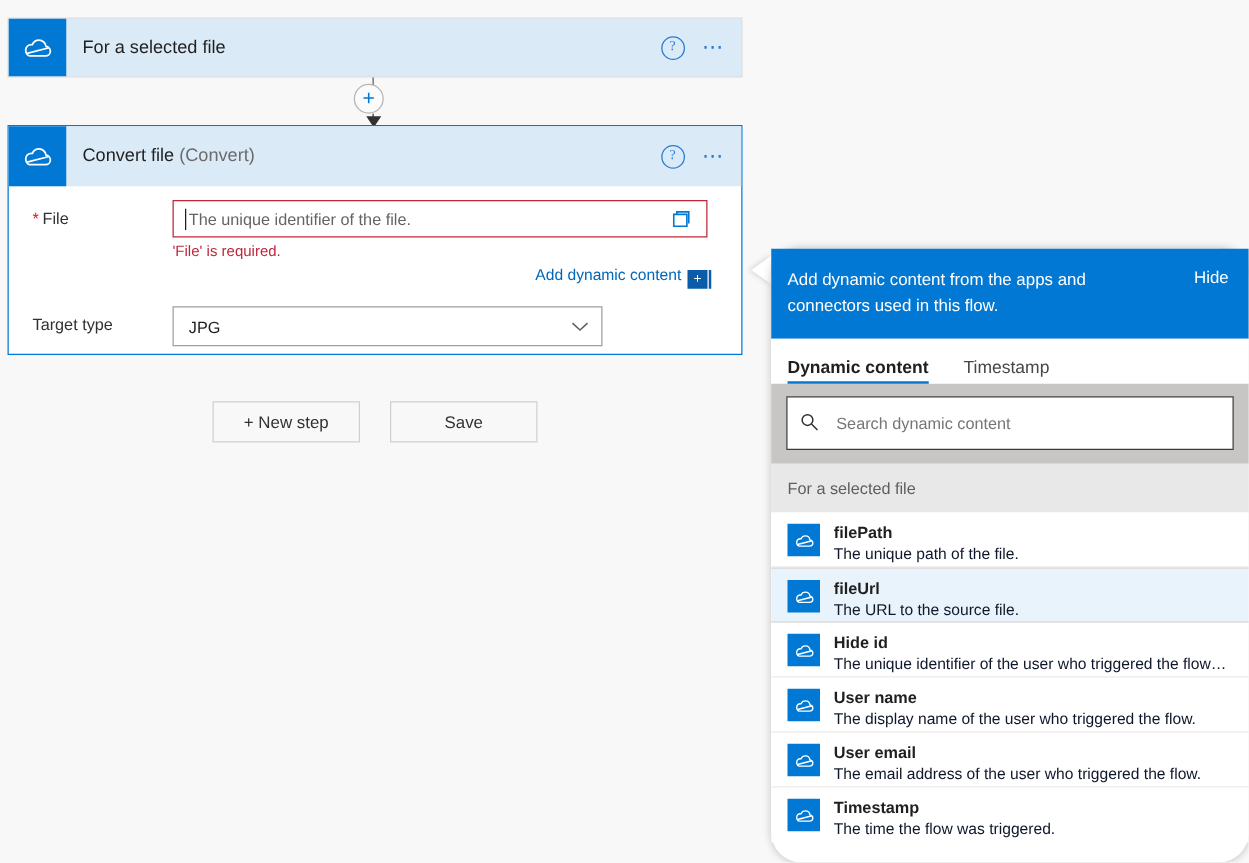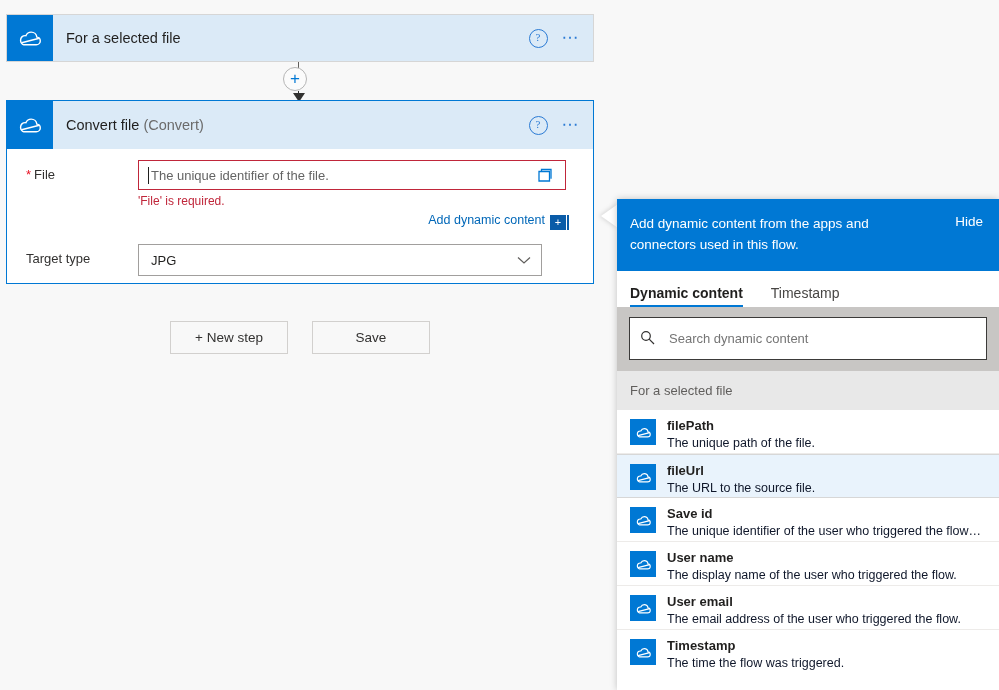--- a/index.html
+++ b/index.html
@@ -217,21 +217,21 @@
   }
   .adc-badge::after {
     content: "";
     position: absolute;
     right: -3px; top: 0;
     width: 2px; height: 15px;
     background: #0a5ca8;
   }
 
   .select-box {
-    width: 404px;
+    width: 344px;
     height: 32px;
     border: 1px solid #a19f9d;
     background: #fff;
     display: flex;
     align-items: center;
     justify-content: space-between;
     padding: 0 10px 0 12px;
     box-sizing: border-box;
     font-size: 13px;
     color: #201f1e;
@@ -259,20 +259,21 @@
 
   
   #dc-panel {
     position: absolute;
     left: 617px;
     top: 199px;
     width: 382px;
     height: 491px;
     background: #ffffff;
     box-shadow: 0 0 7px rgba(0,0,0,0.22);
+    border-radius: 24px;
   }
   .callout-arrow {
     position: absolute;
     left: 601px;
     top: 204px;
     width: 0; height: 0;
     border-top: 12px solid transparent;
     border-bottom: 12px solid transparent;
     border-right: 17px solid #ffffff;
     filter: drop-shadow(-2px 0 2px rgba(0,0,0,0.13));
@@ -542,21 +543,21 @@
     </div>
 
     <div class="dc-item">
       <div class="dc-item-icon">
         <svg width="17" height="17" viewBox="0 0 24 24">
           <path d="M6.2 18.2h11.6c2.1 0 3.7-1.6 3.7-3.5 0-1.8-1.4-3.3-3.2-3.5-.3-2.6-2.5-4.6-5.2-4.6-2.2 0-4.1 1.4-4.9 3.3-.2 0-.4-.1-.6-.1C5.1 9.8 3.3 11.5 3.3 14c0 2.3 1.6 4.2 2.9 4.2z" fill="none" stroke="#ffffff" stroke-width="1.6"></path>
           <path d="M4.3 16.4 L20.6 12.2" fill="none" stroke="#ffffff" stroke-width="1.6"></path>
         </svg>
       </div>
       <div class="dc-item-text">
-        <div class="dc-item-name">Save id</div>
+        <div class="dc-item-name">Hide id</div>
         <div class="dc-item-desc">The unique identifier of the user who triggered the flow in A...</div>
       </div>
     </div>
 
     <div class="dc-item">
       <div class="dc-item-icon">
         <svg width="17" height="17" viewBox="0 0 24 24">
           <path d="M6.2 18.2h11.6c2.1 0 3.7-1.6 3.7-3.5 0-1.8-1.4-3.3-3.2-3.5-.3-2.6-2.5-4.6-5.2-4.6-2.2 0-4.1 1.4-4.9 3.3-.2 0-.4-.1-.6-.1C5.1 9.8 3.3 11.5 3.3 14c0 2.3 1.6 4.2 2.9 4.2z" fill="none" stroke="#ffffff" stroke-width="1.6"></path>
           <path d="M4.3 16.4 L20.6 12.2" fill="none" stroke="#ffffff" stroke-width="1.6"></path>
         </svg>

